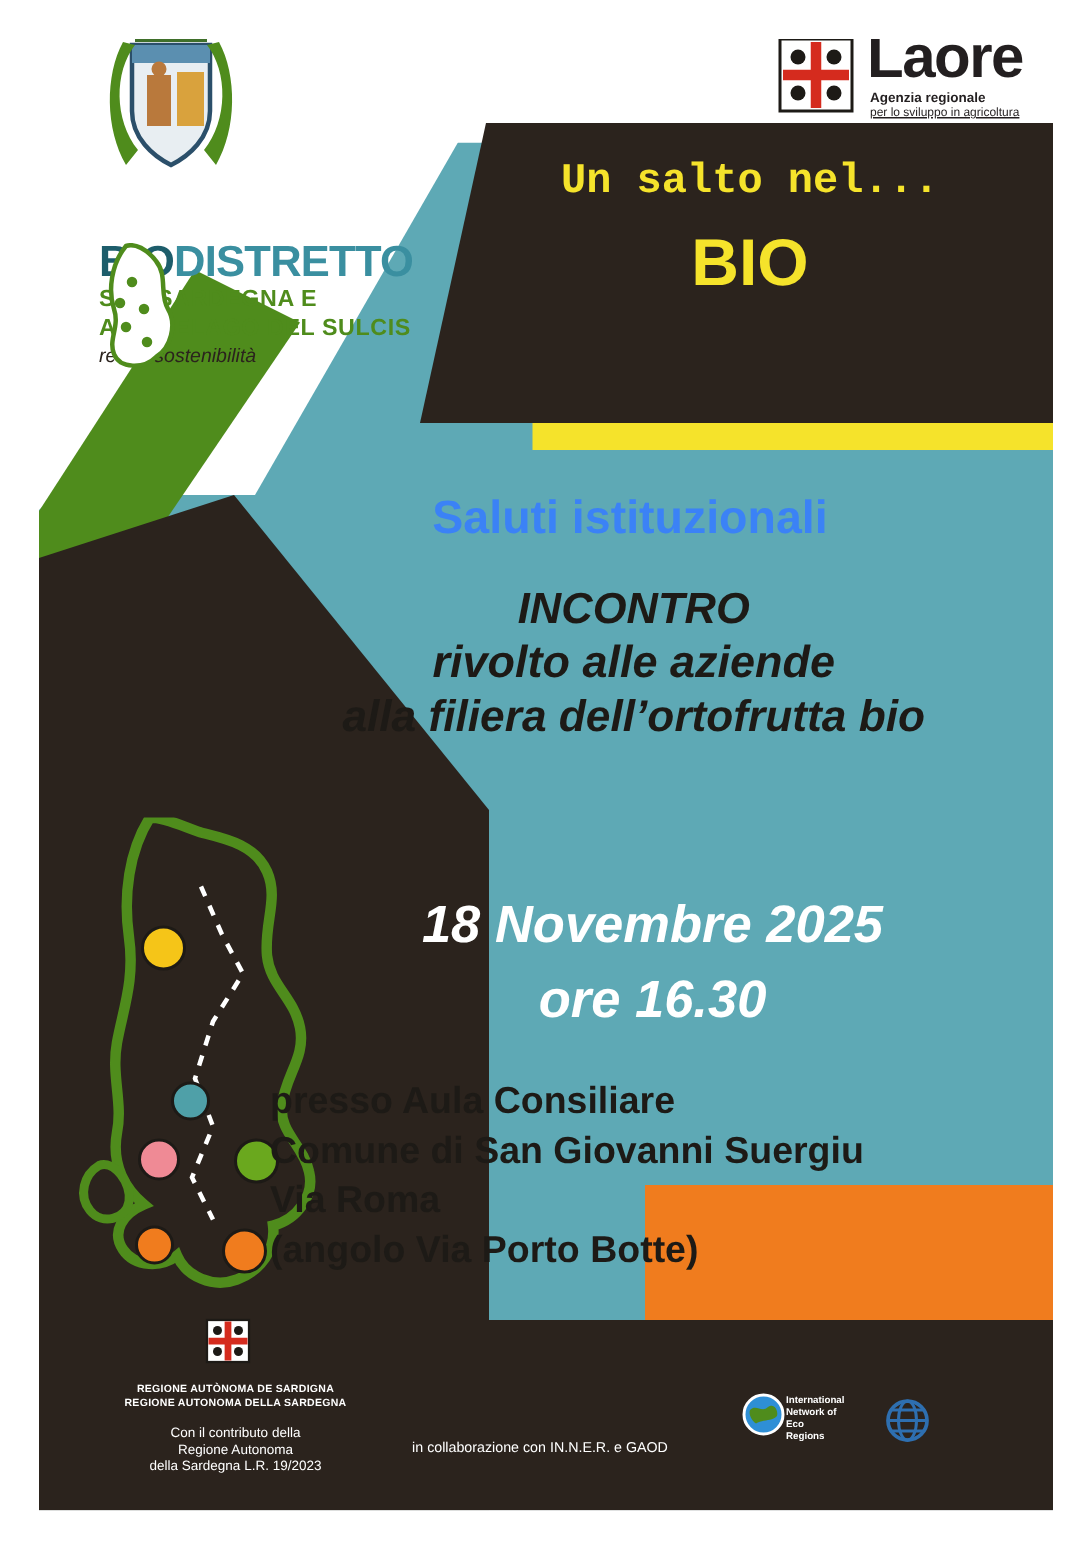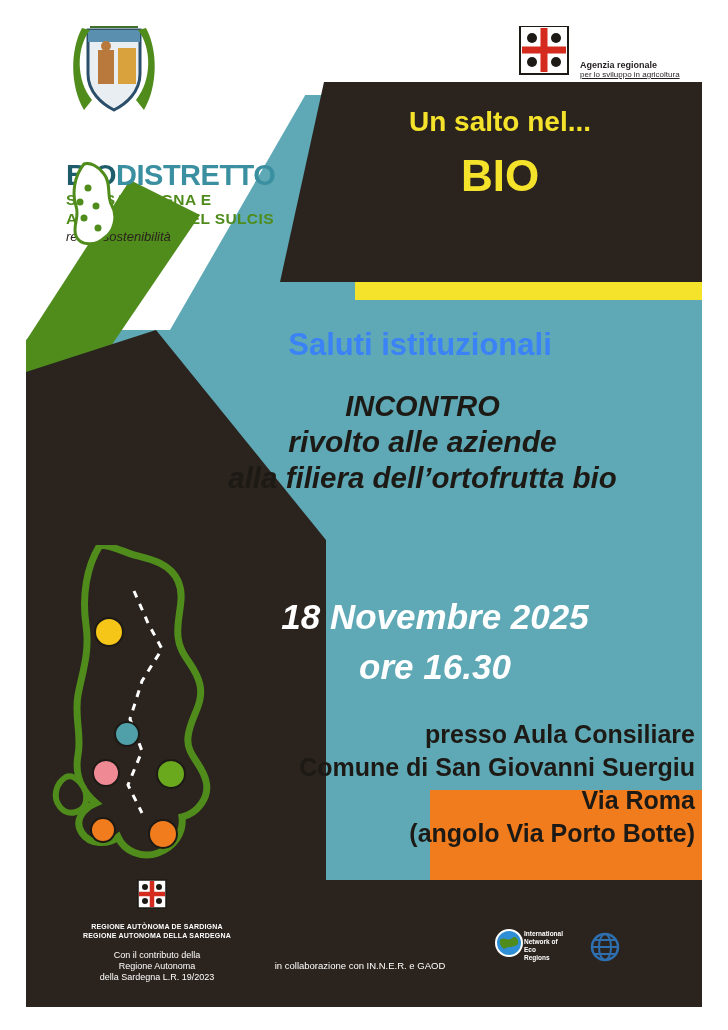--- a/index.html
+++ b/index.html
@@ -173,20 +173,21 @@
   
   .head-1 {
     position: absolute;
     left: 330px; top: 105px;
     width: 340px;
     text-align: center;
     color: #f5e32b;
     font-size: 28px;
     font-weight: bold;
     line-height: 34px;
+    font-family: Liberation Mono, monospace;
   }
   .head-2 {
     position: absolute;
     left: 330px; top: 152px;
     width: 340px;
     text-align: center;
     color: #f5e32b;
     font-size: 44px;
     font-weight: bold;
     line-height: 48px;
@@ -227,21 +228,21 @@
     color: #ffffff;
     font-size: 35px;
     font-weight: bold;
     font-style: italic;
     line-height: 50px;
   }
   .venue {
     position: absolute;
     left: 180px; top: 718px;
     width: 515px;
-    text-align: right;
+    text-align: left;
     color: #1d1a16;
     font-size: 25px;
     font-weight: bold;
     line-height: 33px;
   }
 
   
   .ras-logo {
     position: absolute;
     left: 122px; top: 878px;
@@ -342,20 +343,21 @@
 
   <div class="laore-logo">
     <svg width="56" height="56" viewBox="0 0 56 56">
       <rect x="4" y="4" width="48" height="48" fill="#ffffff" stroke="#1d1a16" stroke-width="2"></rect>
       <path d="M28 6 v44 M6 28 h44" stroke="#d52b1e" stroke-width="7"></path>
       <circle cx="16" cy="16" r="5" fill="#1d1a16"></circle>
       <circle cx="40" cy="16" r="5" fill="#1d1a16"></circle>
       <circle cx="16" cy="40" r="5" fill="#1d1a16"></circle>
       <circle cx="40" cy="40" r="5" fill="#1d1a16"></circle>
     </svg>
+    <div class="laore-text">Laore</div>
     <div class="laore-sub1">Agenzia regionale</div>
     <div class="laore-sub2">per lo sviluppo in agricoltura</div>
   </div>
 
   <div class="biodistretto">
     <div class="bd-mark">
       <svg width="70" height="86" viewBox="0 0 70 86">
         <path d="M24 2 C14 14 12 32 16 44 C20 56 12 64 16 74 C20 84 36 84 44 76
                  C54 70 58 54 52 44 C46 34 52 22 44 12 C38 4 30 0 24 2 Z" fill="#ffffff" stroke="#4f8c1c" stroke-width="3"></path>
         <circle cx="28" cy="26" r="3.5" fill="#4f8c1c"></circle>

